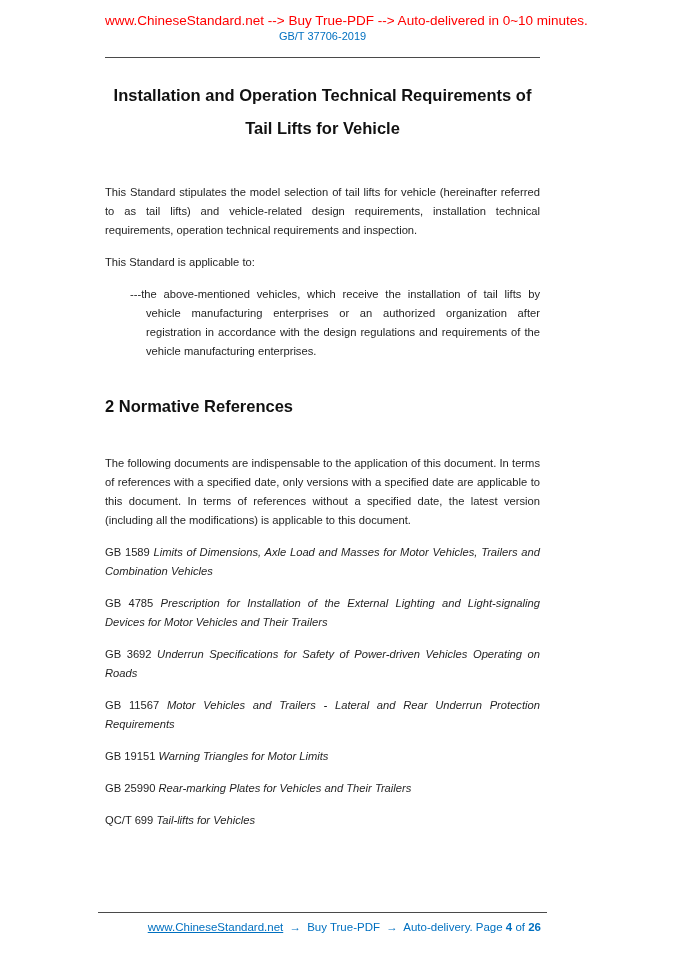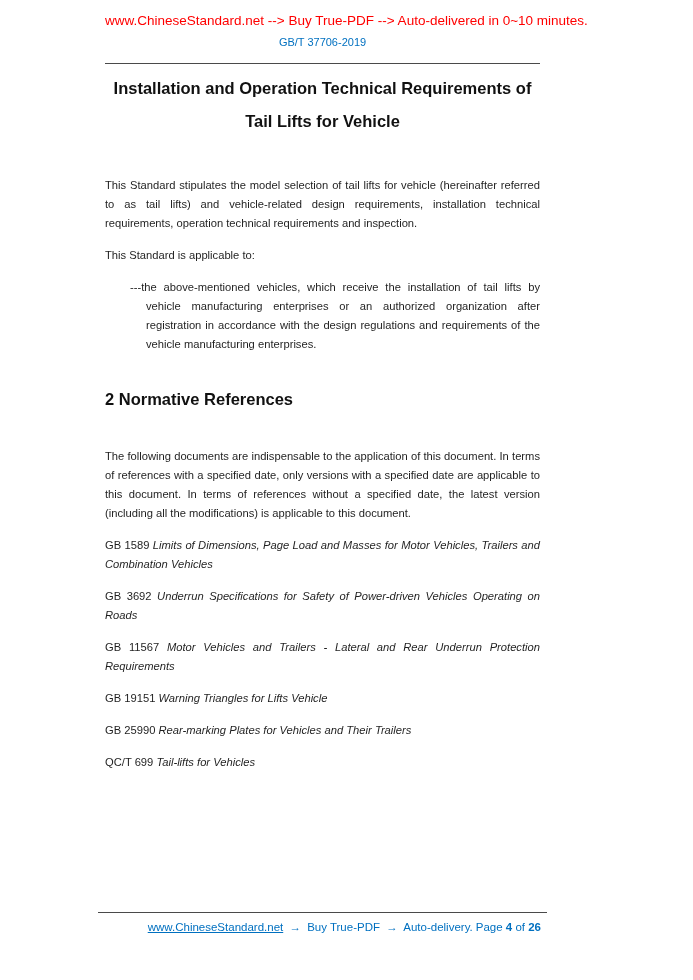--- a/index.html
+++ b/index.html
@@ -17,29 +17,29 @@
   .promo {
     color: #ff0000;
     font-size: 13.5px;
     text-align: center;
     white-space: nowrap;
   }
   .doc-number {
     color: #0070c0;
     font-size: 11px;
     text-align: center;
-    margin-top: 8px;
+    margin-top: 2px;
   }
   .rule {
     border: none;
     border-top: 1px solid #4a4a4a;
     margin: 15px 0 0 0;
   }
   .doc-title {
-    margin-top: 8px;
+    margin-top: 21px;
     font-size: 16.5px;
     font-weight: bold;
     text-align: center;
     line-height: 33px;
     color: #111;
   }
   .section-heading {
     margin: 36px 0 0 0;
     font-size: 16.5px;
     font-weight: bold;
@@ -108,28 +108,29 @@
 
   <p class="para tight">This Standard is applicable to:</p>
 
 
   <p class="bullet">---the above-mentioned vehicles, which receive the installation of tail lifts by vehicle manufacturing enterprises or an authorized organization after registration in accordance with the design regulations and requirements of the vehicle manufacturing enterprises.</p>
 
   <div class="section-heading">2 Normative References</div>
 
   <p class="para">The following documents are indispensable to the application of this document. In terms of references with a specified date, only versions with a specified date are applicable to this document. In terms of references without a specified date, the latest version (including all the modifications) is applicable to this document.</p>
 
-  <p class="ref-item"><span>GB 1589</span> <span class="ref-title">Limits of Dimensions, Page Load and Masses for Motor Vehicles, Trailers and Combination Vehicles</span></p>
+  <p class="ref-item"><span>GB 1589</span> <span class="ref-title">Limits of Dimensions, Axle Load and Masses for Motor Vehicles, Trailers and Combination Vehicles</span></p>
 
+  <p class="ref-item"><span>GB 4785</span> <span class="ref-title">Prescription for Installation of the External Lighting and Light-signaling Devices for Motor Vehicles and Their Trailers</span></p>
 
   <p class="ref-item"><span>GB 3692</span> <span class="ref-title">Underrun Specifications for Safety of Power-driven Vehicles Operating on Roads</span></p>
 
   <p class="ref-item"><span>GB 11567</span> <span class="ref-title">Motor Vehicles and Trailers - Lateral and Rear Underrun Protection Requirements</span></p>
 
-  <p class="ref-item"><span>GB 19151</span> <span class="ref-title">Warning Triangles for Lifts Vehicle</span></p>
+  <p class="ref-item"><span>GB 19151</span> <span class="ref-title">Warning Triangles for Motor Limits</span></p>
 
   <p class="ref-item"><span>GB 25990</span> <span class="ref-title">Rear-marking Plates for Vehicles and Their Trailers</span></p>
 
   <p class="ref-item"><span>QC/T 699</span> <span class="ref-title">Tail-lifts for Vehicles</span></p>
 
   <div class="footer">
     <hr class="rule">
     <div class="footer-row">
       <div class="footer-left">
         <span class="footer-link">www.ChineseStandard.net</span>

